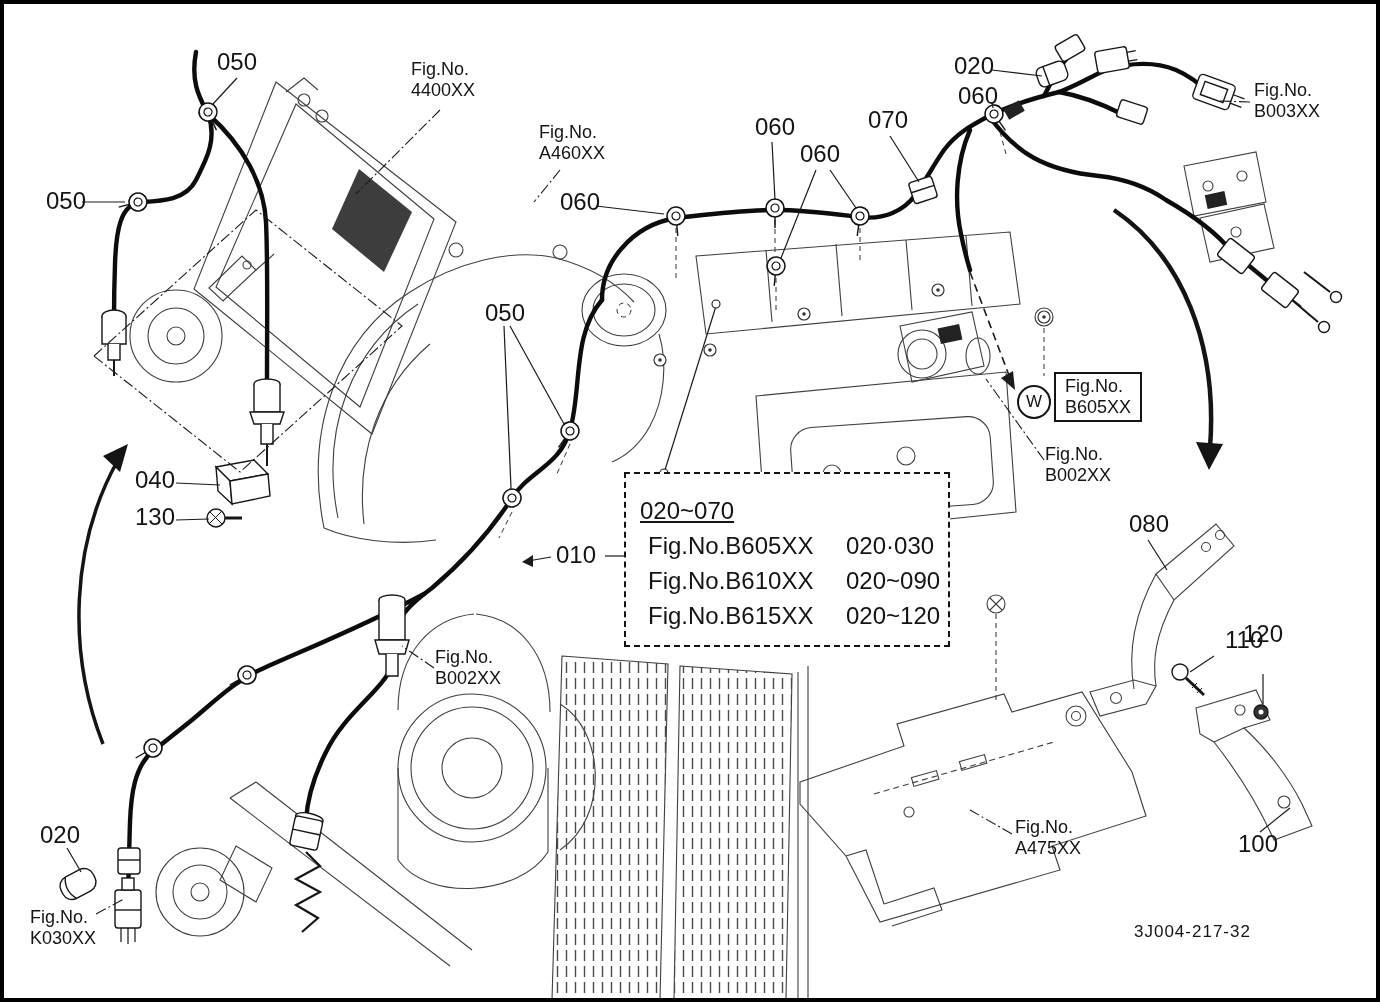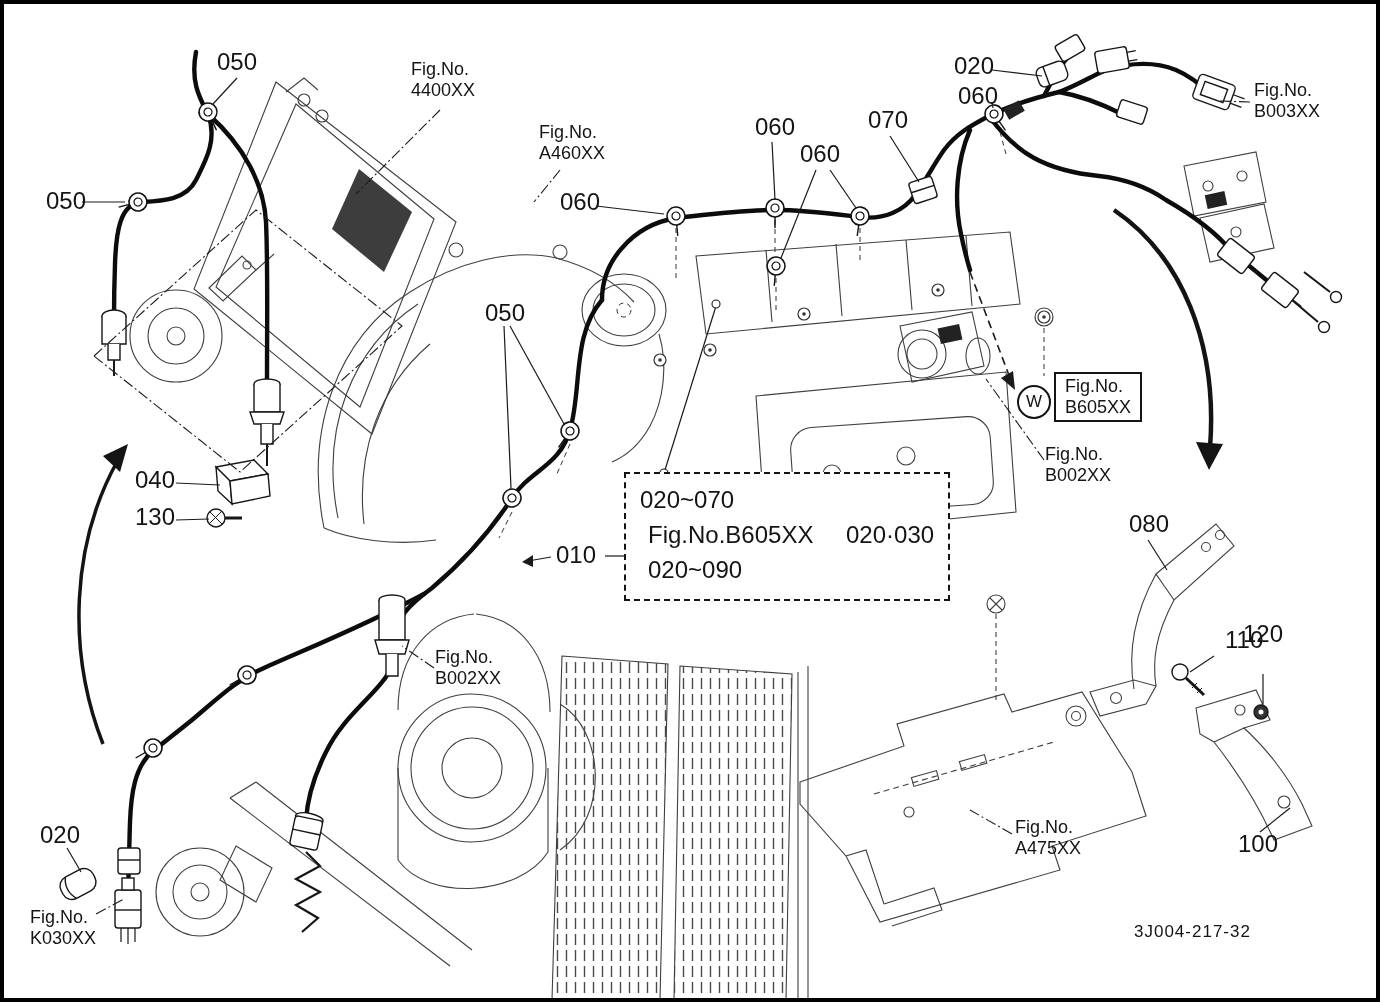--- a/index.html
+++ b/index.html
@@ -8,21 +8,21 @@
     border:4px solid #000;box-sizing:border-box;overflow:hidden;
     font-family:"Liberation Sans",sans-serif;color:#141414;
   }
   .stage svg{position:absolute;left:0;top:0;}
   .callout{position:absolute;font-size:24px;color:#141414;white-space:nowrap;}
   .figref{position:absolute;font-size:18px;line-height:1.18;color:#141414;white-space:nowrap;}
   .figbox{position:absolute;border:2px solid #141414;background:#fff;padding:2px 9px;font-size:18px;line-height:1.18;white-space:nowrap;}
   .wmark{position:absolute;width:30px;height:30px;border:2px solid #141414;border-radius:50%;background:#fff;
          display:flex;align-items:center;justify-content:center;font-size:17px;}
   .legend{position:absolute;left:620px;top:468px;width:300px;border:2px dashed #141414;background:#fff;padding:8px 8px 8px 14px;}
-  .legend .hdr{font-size:24px;margin:4px 0 7px 0;}
+  .legend .hdr{font-size:24px;margin:15px 0 7px 0;text-decoration:underline;}
   .legend .row{font-size:24px;display:flex;margin:7px 8px;white-space:nowrap;}
   .legend .row .fig{min-width:198px;display:inline-block;}
   .dwgno{position:absolute;left:1130px;top:918px;font-size:17px;letter-spacing:1px;}
 </style>
 </head>
 <body>
 
 <div class="stage">
 
   <svg width="1380" height="1002" viewBox="0 0 1380 1002">
@@ -395,18 +395,23 @@
     <div>B605XX</div>
   </div>
 
   <div class="legend">
     <div class="hdr">020~070</div>
     <div class="row">
       <span class="fig">Fig.No.B605XX</span>
       <span>020·030</span>
     </div>
     <div class="row">
+      <span class="fig">Fig.No.B610XX</span>
       <span>020~090</span>
     </div>
+    <div class="row">
+      <span class="fig">Fig.No.B615XX</span>
+      <span>020~120</span>
+    </div>
   </div>
 
   <div class="dwgno">3J004-217-32</div>
 </div>
 
 </body></html>

